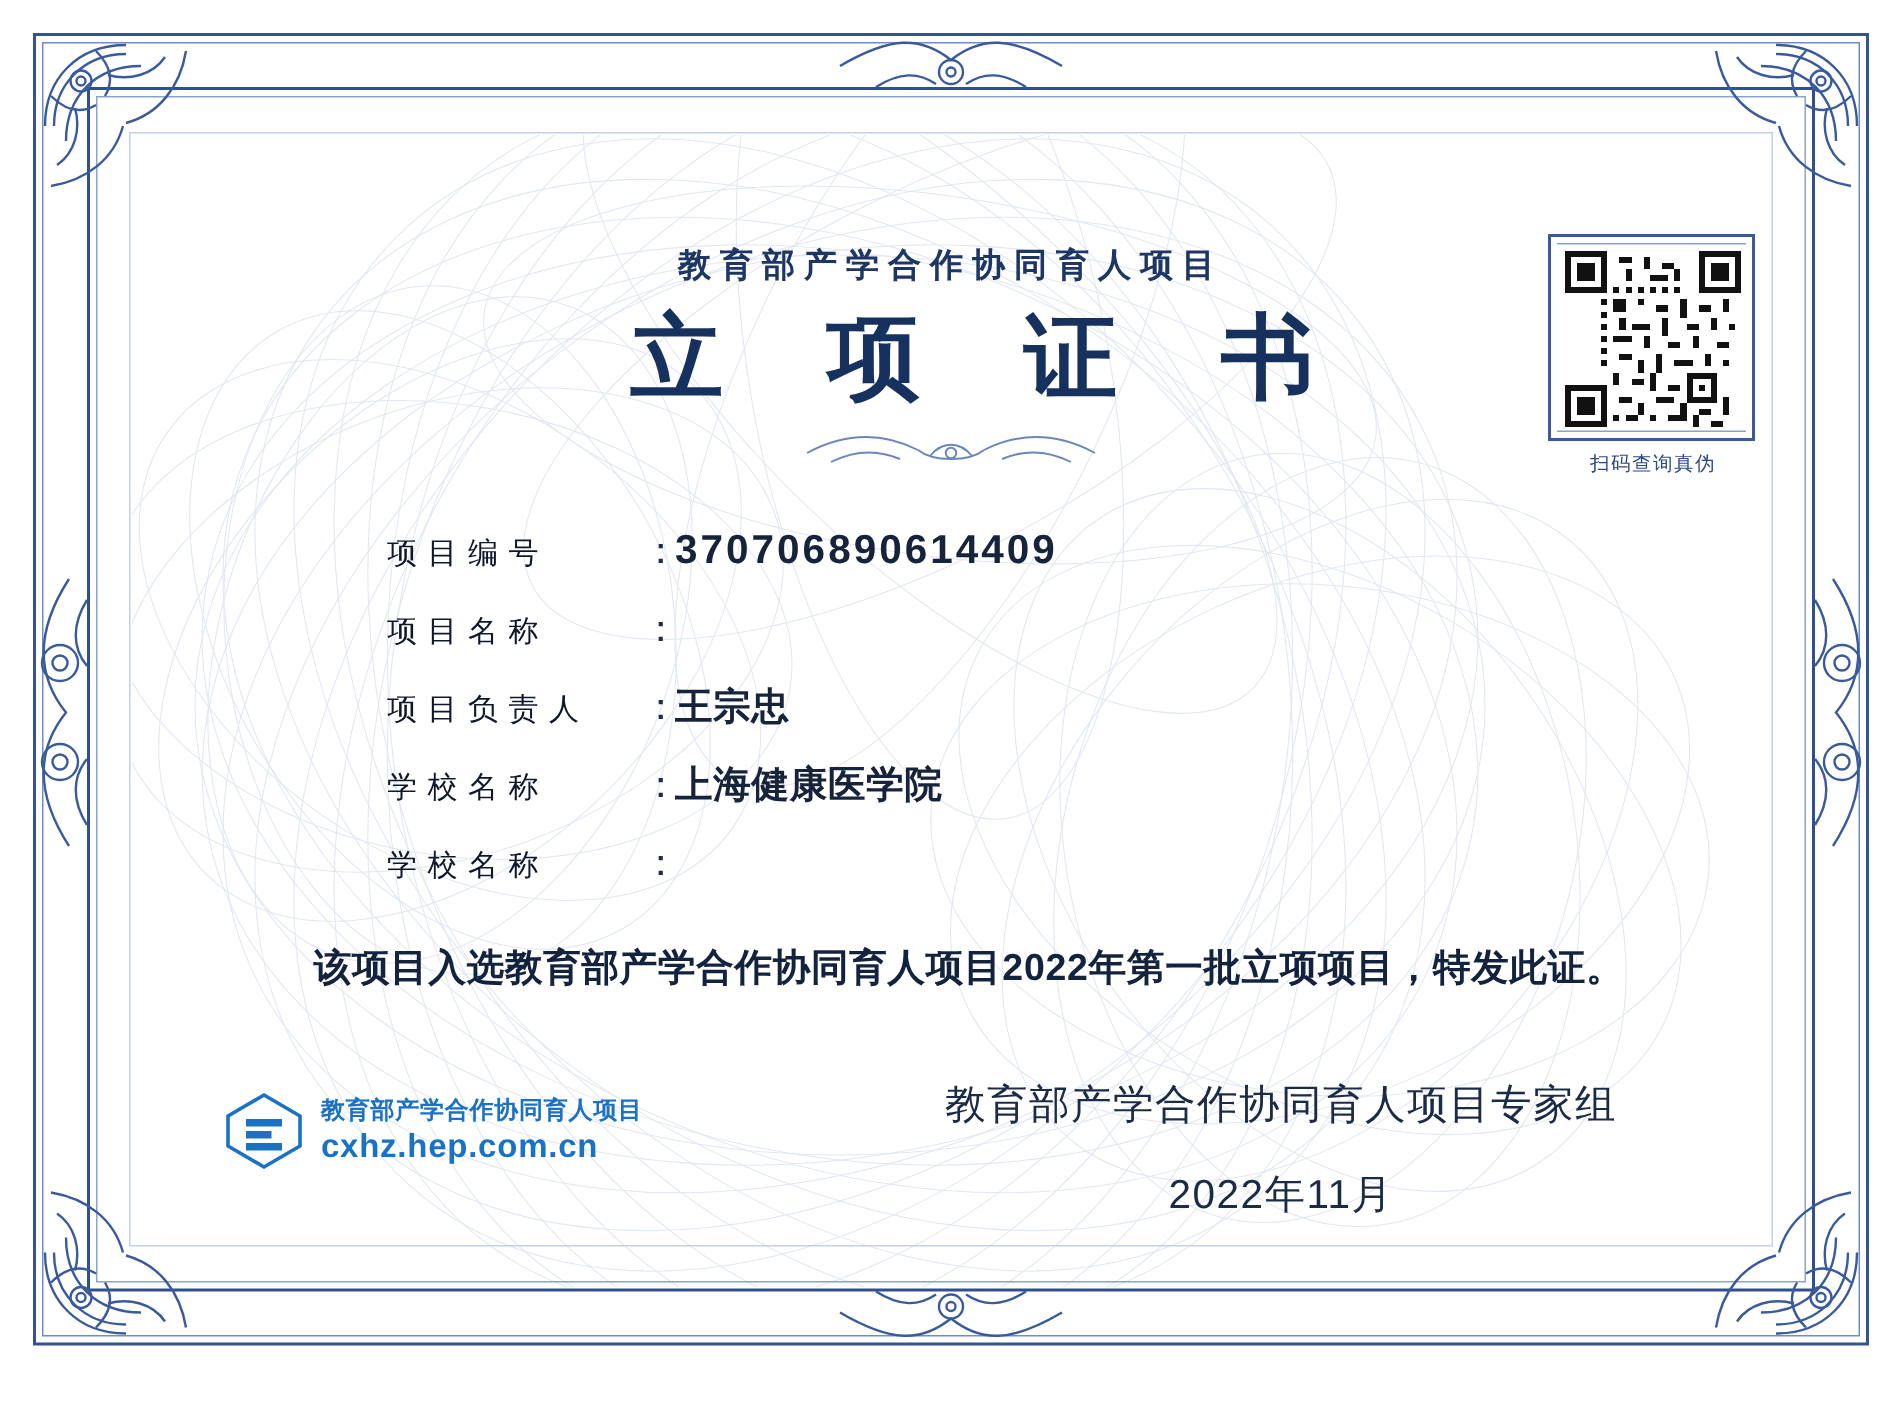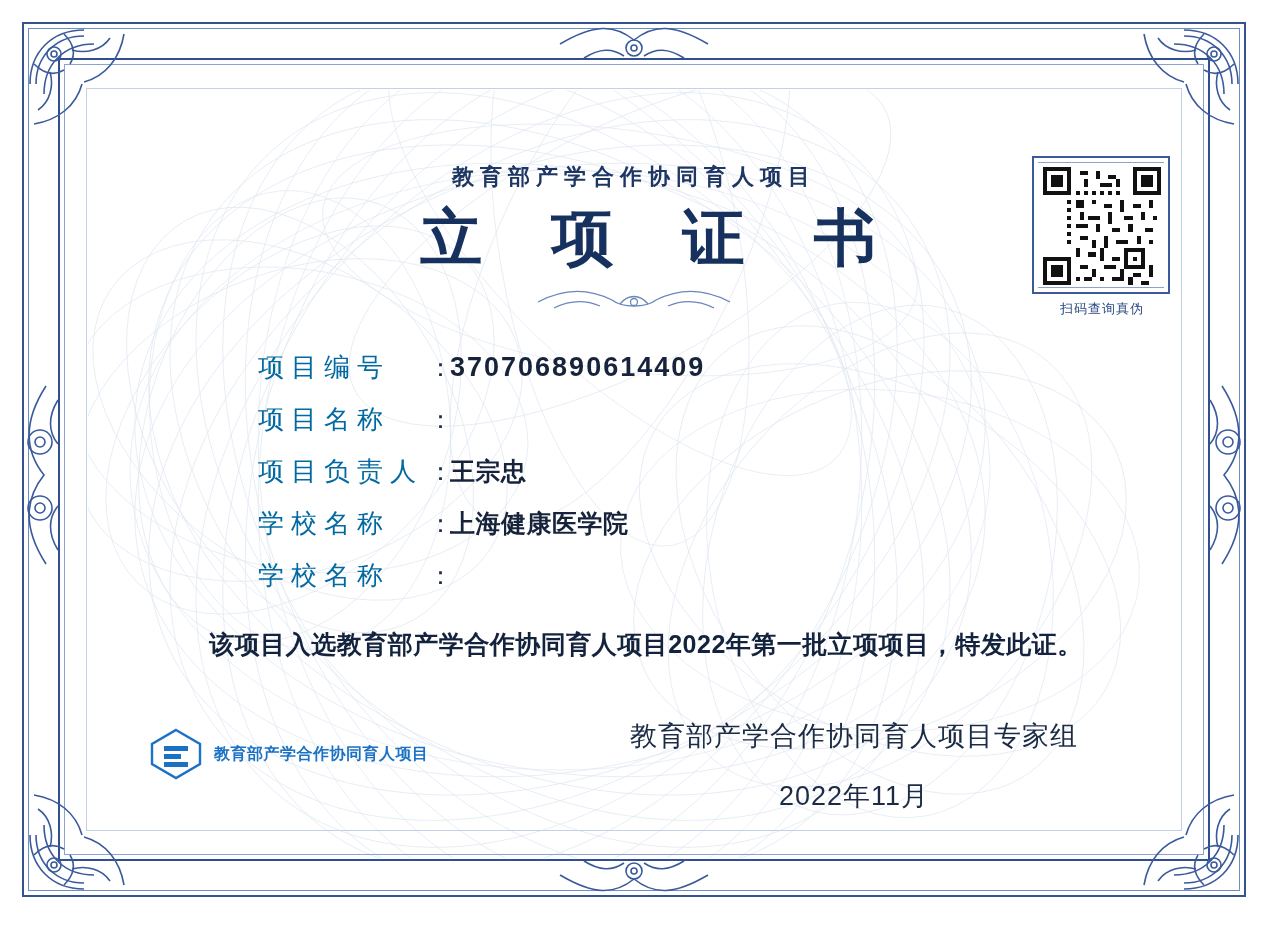--- a/index.html
+++ b/index.html
@@ -164,22 +164,22 @@
     top: 350px;
     width: 860px;
   }
   .field-row {
     display: flex;
     align-items: baseline;
     height: 52px;
   }
   .field-label {
     width: 170px;
-    font-size: 26px;
-    color: #0369a1;
+    font-size: 20px;
+    color: #0f172a;
     letter-spacing: 7px;
     white-space: nowrap;
   }
   .field-colon {
     width: 22px;
     font-size: 25px;
     color: #1f2c44;
   }
   .field-value {
     font-size: 25px;
@@ -561,20 +561,21 @@
 
     <div class="logo-block">
       <svg class="logo-mark" viewBox="0 0 56 56" xmlns="http://www.w3.org/2000/svg">
         <polygon points="28,4 52,18 52,38 28,52 4,38 4,18" fill="none" stroke="#1b72c4" stroke-width="2.4"></polygon>
         <rect x="16" y="20" width="24" height="5" fill="#1b72c4"></rect>
         <rect x="16" y="28" width="17" height="5" fill="#1b72c4"></rect>
         <rect x="16" y="36" width="24" height="5" fill="#1b72c4"></rect>
       </svg>
       <div class="logo-text">
         <div class="logo-line1">教育部产学合作协同育人项目</div>
+        <div class="logo-line2">cxhz.hep.com.cn</div>
       </div>
     </div>
 
     <div class="sign-block">
       <div class="sign-org">教育部产学合作协同育人项目专家组</div>
       <div class="sign-date">2022年11月</div>
     </div>
 
   </div>
 </div>

